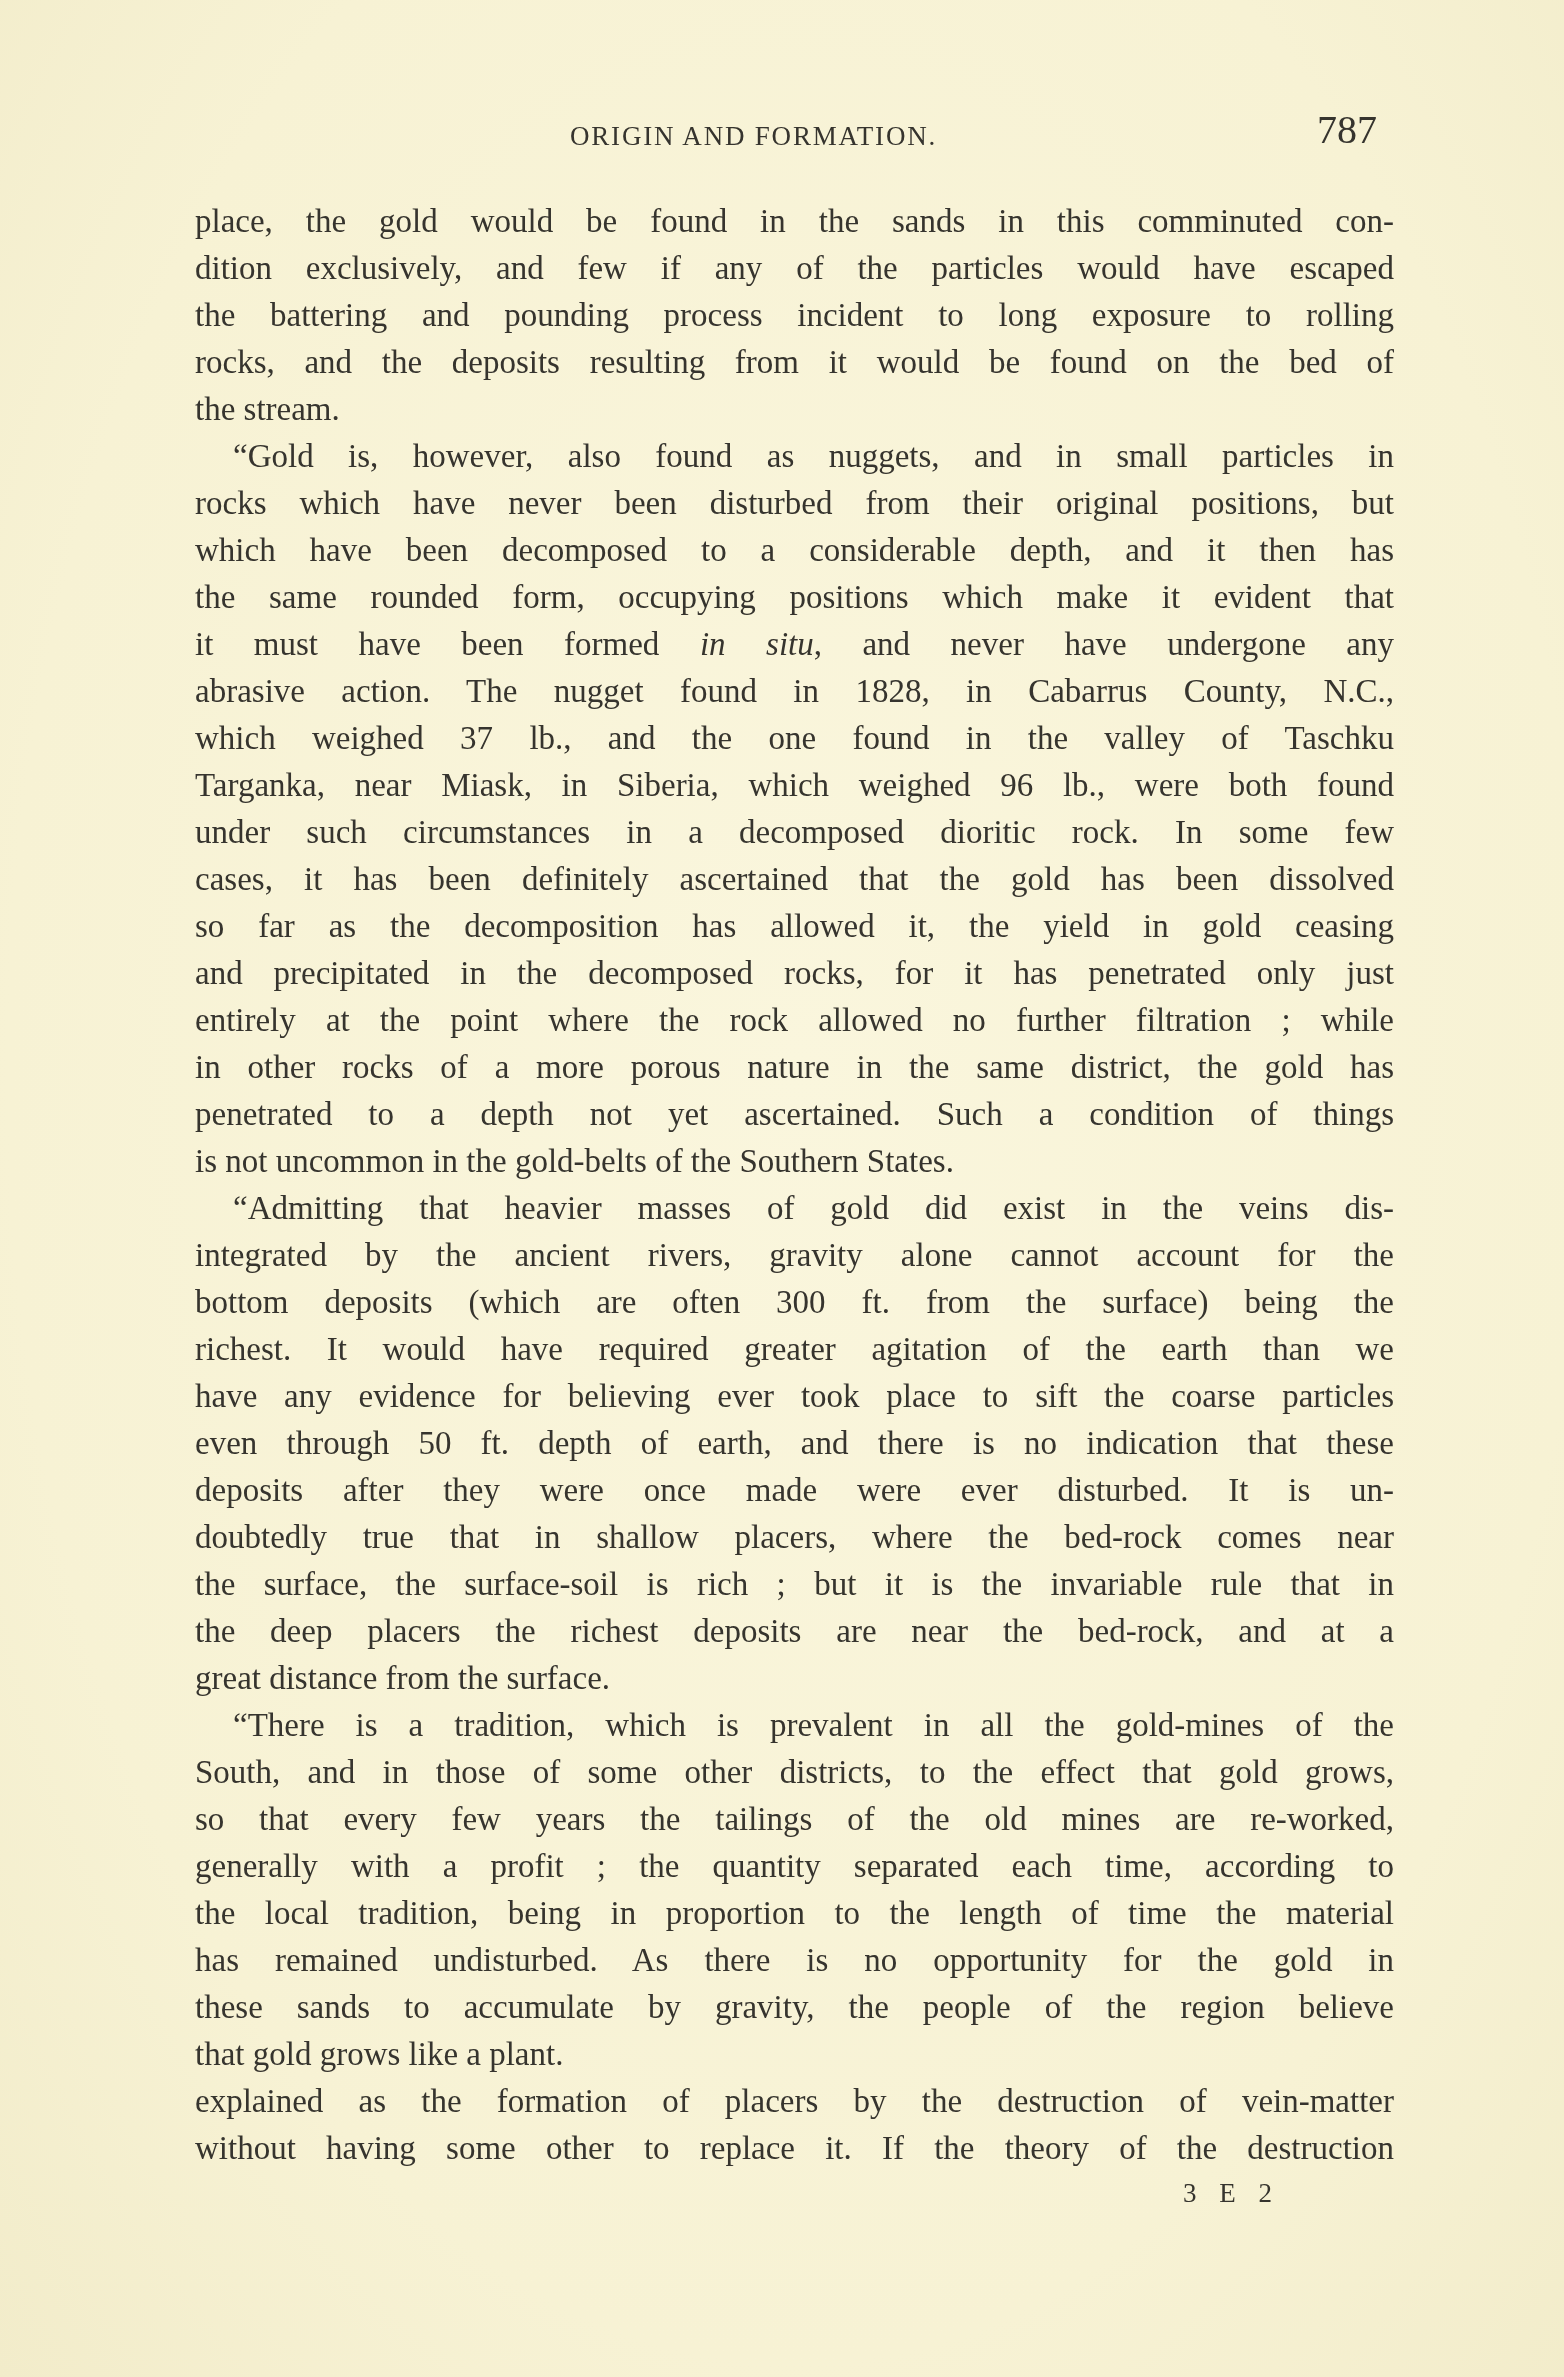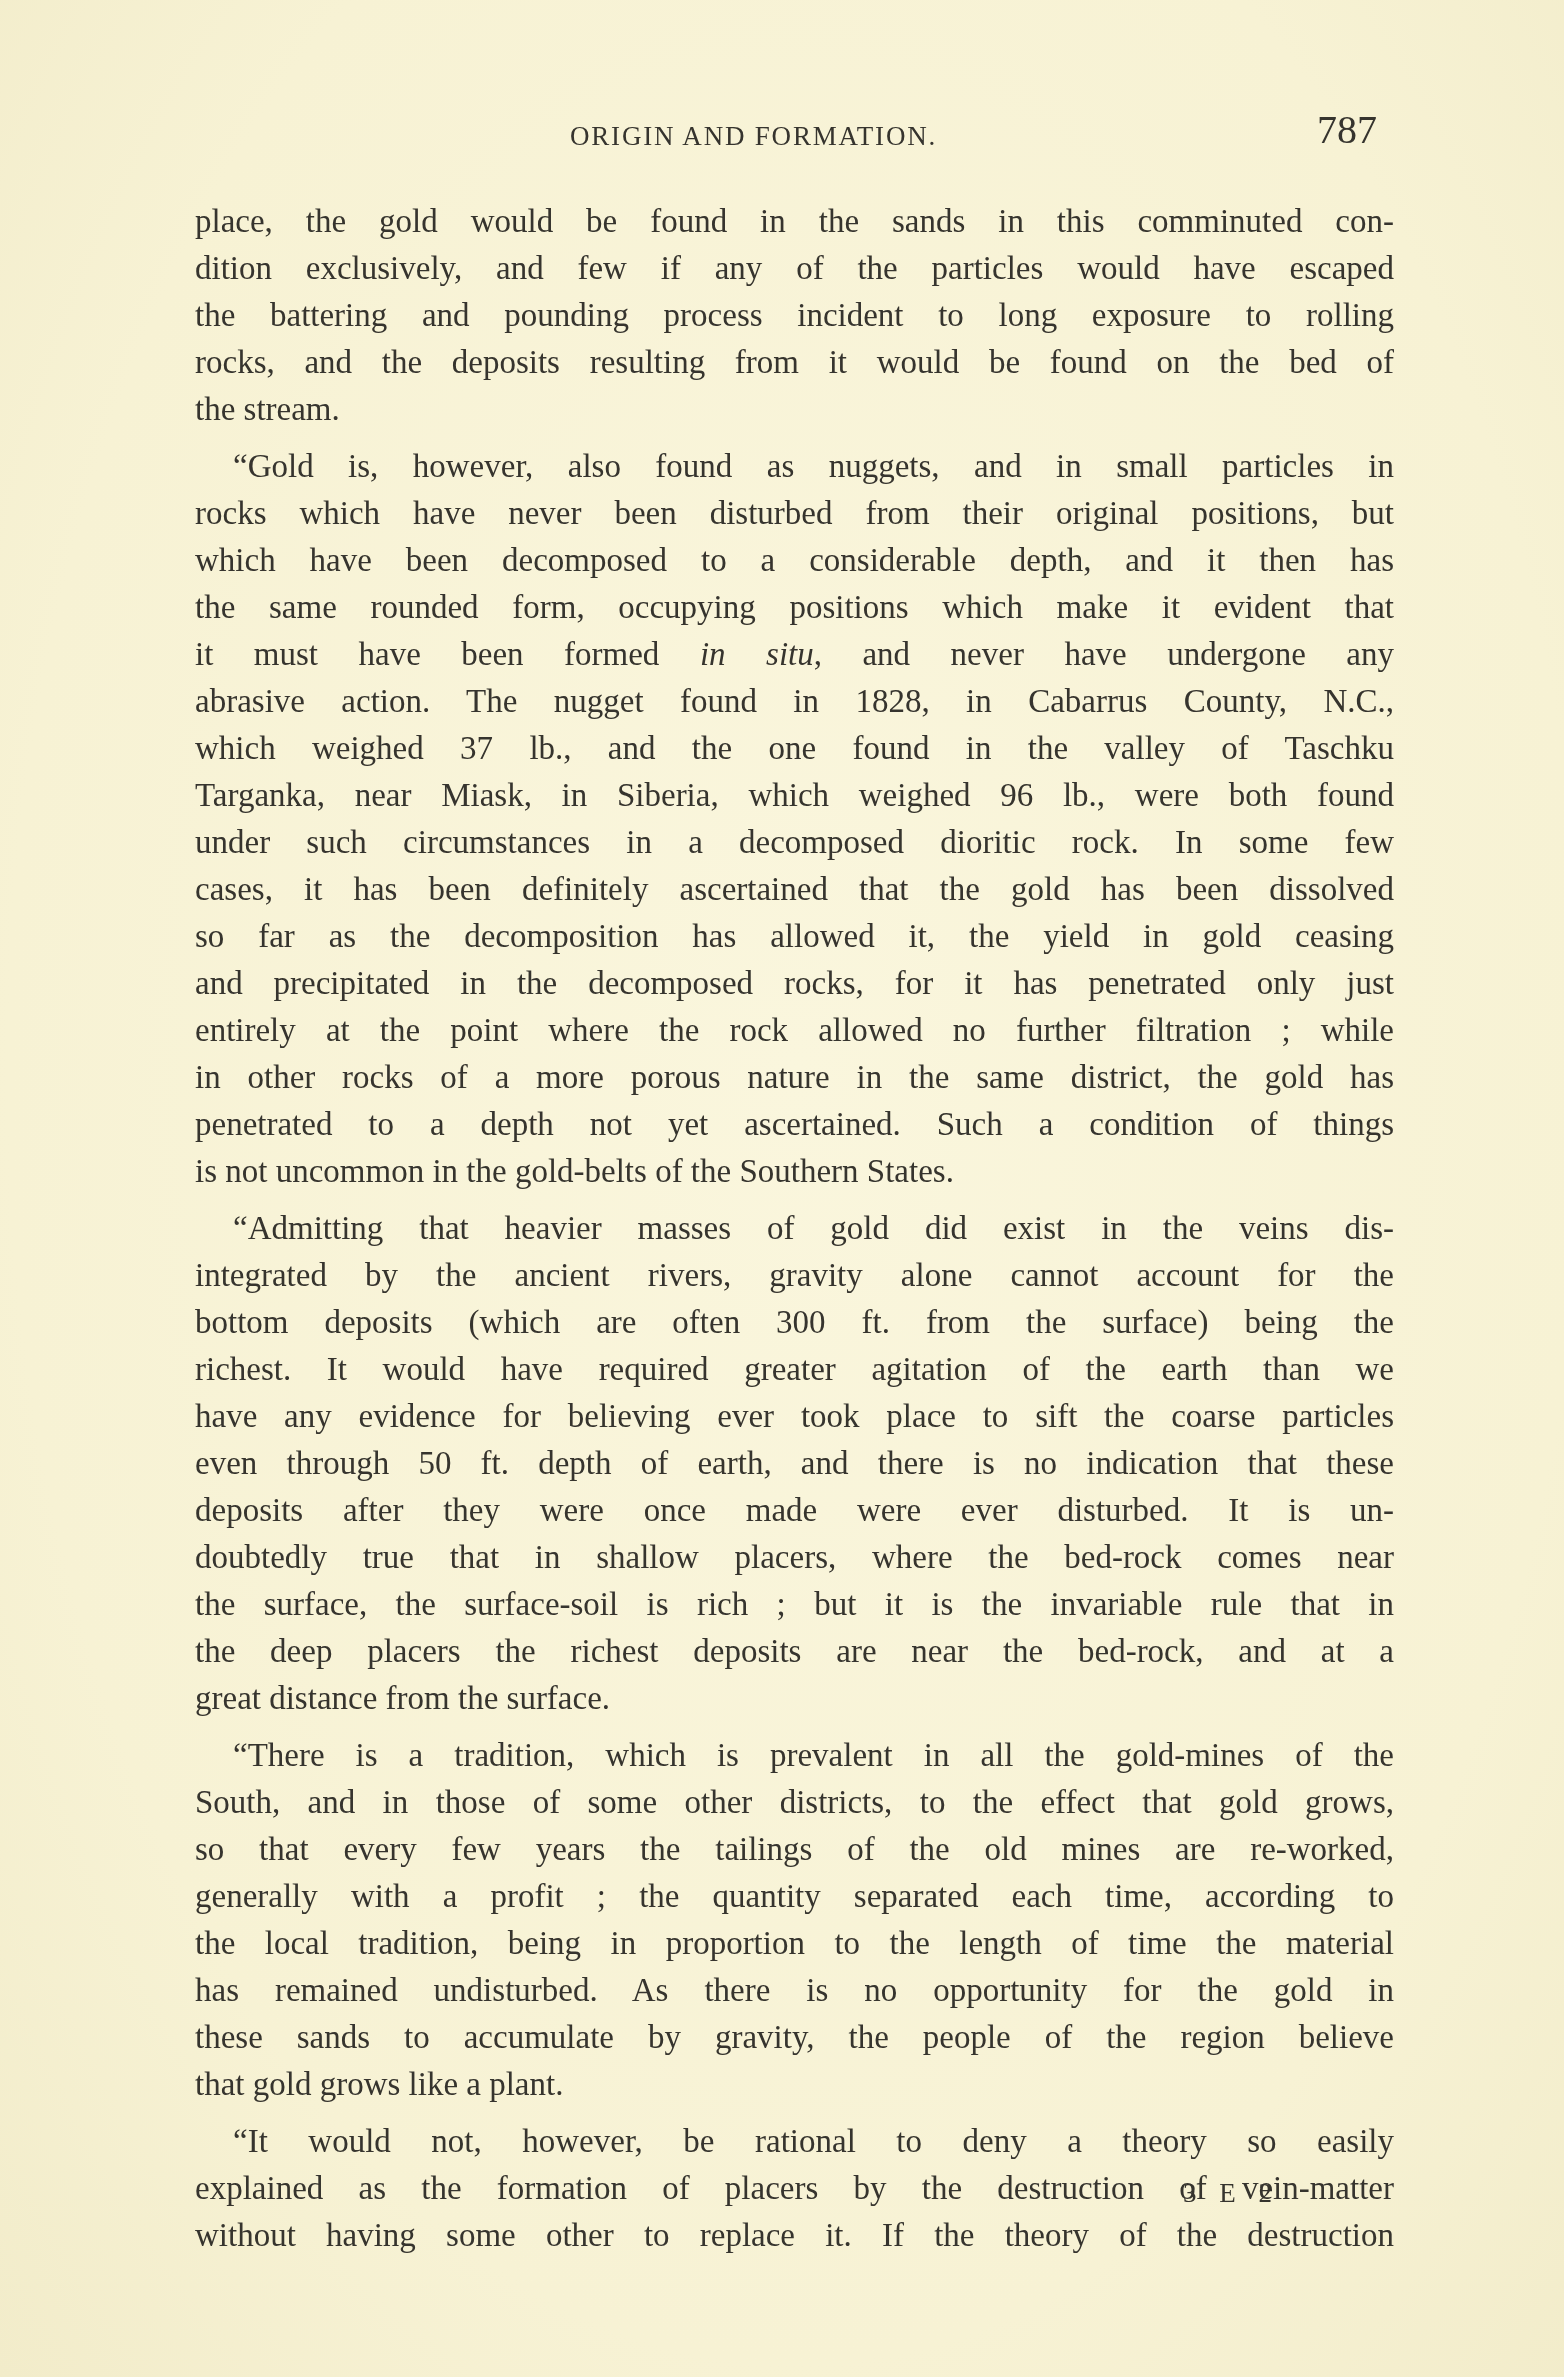--- a/index.html
+++ b/index.html
@@ -25,21 +25,21 @@
     position: absolute; left: 195px; top: 198px; width: 1199px;
   }
   .line {
     height: 47px; line-height: 47px;
     font-size: 33px;
     white-space: nowrap;
     text-align: justify;
     text-align-last: justify;
   }
   .line.last { text-align-last: left; }
-  .line.indent { padding-left: 38px; margin-top: 10px; }
+  .line.indent { padding-left: 38px; }
   .line i { font-style: italic; }
   .signature {
     position: absolute; left: 1183px; top: 2178px;
     font-size: 27px; letter-spacing: 8px;
   }
 </style>
 </head>
 <body>
 
 <div class="page">
@@ -89,21 +89,20 @@
         <div class="line indent">“There is a tradition, which is prevalent in all the gold-mines of the</div>
         <div class="line">South, and in those of some other districts, to the effect that gold grows,</div>
         <div class="line">so that every few years the tailings of the old mines are re-worked,</div>
         <div class="line">generally with a profit ; the quantity separated each time, according to</div>
         <div class="line">the local tradition, being in proportion to the length of time the material</div>
         <div class="line">has remained undisturbed.  As there is no opportunity for the gold in</div>
         <div class="line">these sands to accumulate by gravity, the people of the region believe</div>
         <div class="line last">that gold grows like a plant.</div>
       </div>
       <div>
-        <div class="line indent">“It would not, however, be rational to deny a theory so easily</div>
         <div class="line">explained as the formation of placers by the destruction of vein-matter</div>
         <div class="line">without having some other to replace it.  If the theory of the destruction</div>
       </div>
     </div>
 
   <div class="signature">3 E 2</div>
 </div>
 
 
 </body></html>

